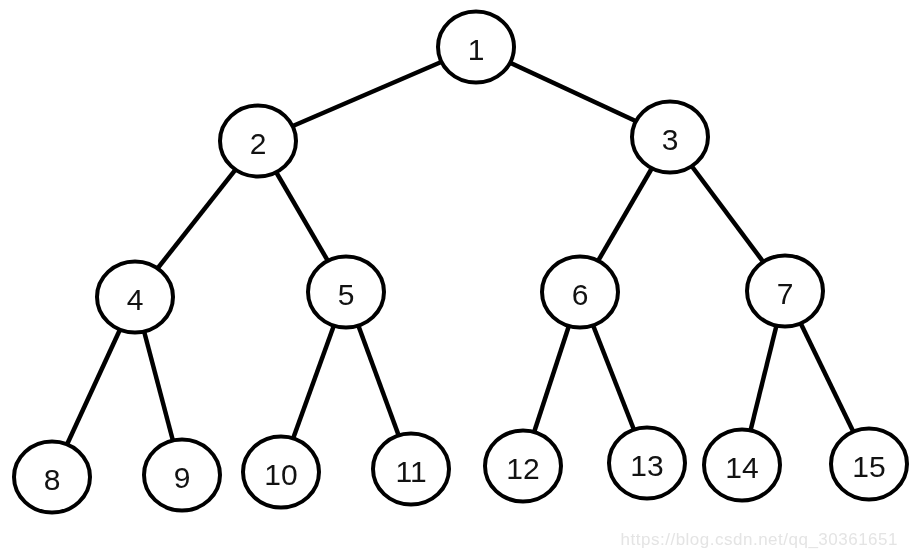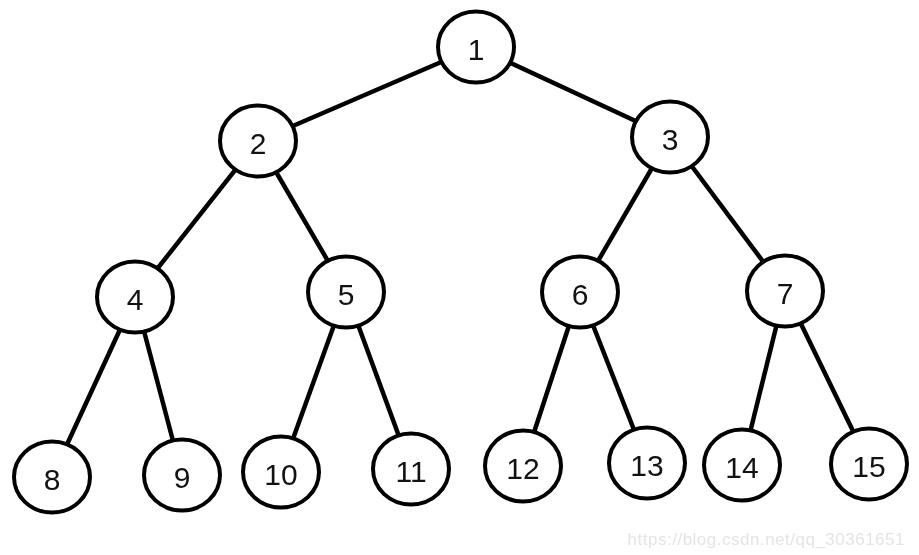--- a/index.html
+++ b/index.html
@@ -27,21 +27,21 @@
   .tree-node-circle {
     
   }
   .tree-node-label {
     font-family: "Liberation Sans", "DejaVu Sans", sans-serif;
     text-anchor: middle;
     user-select: none;
   }
   .watermark {
     position: absolute;
-    right: 14px;
+    right: 21px;
     bottom: 5px;
     font-size: 17px;
     letter-spacing: 0.5px;
     font-family: "Liberation Sans", "DejaVu Sans", sans-serif;
     user-select: none;
   }
 </style>
 </head>
 <body>
 

